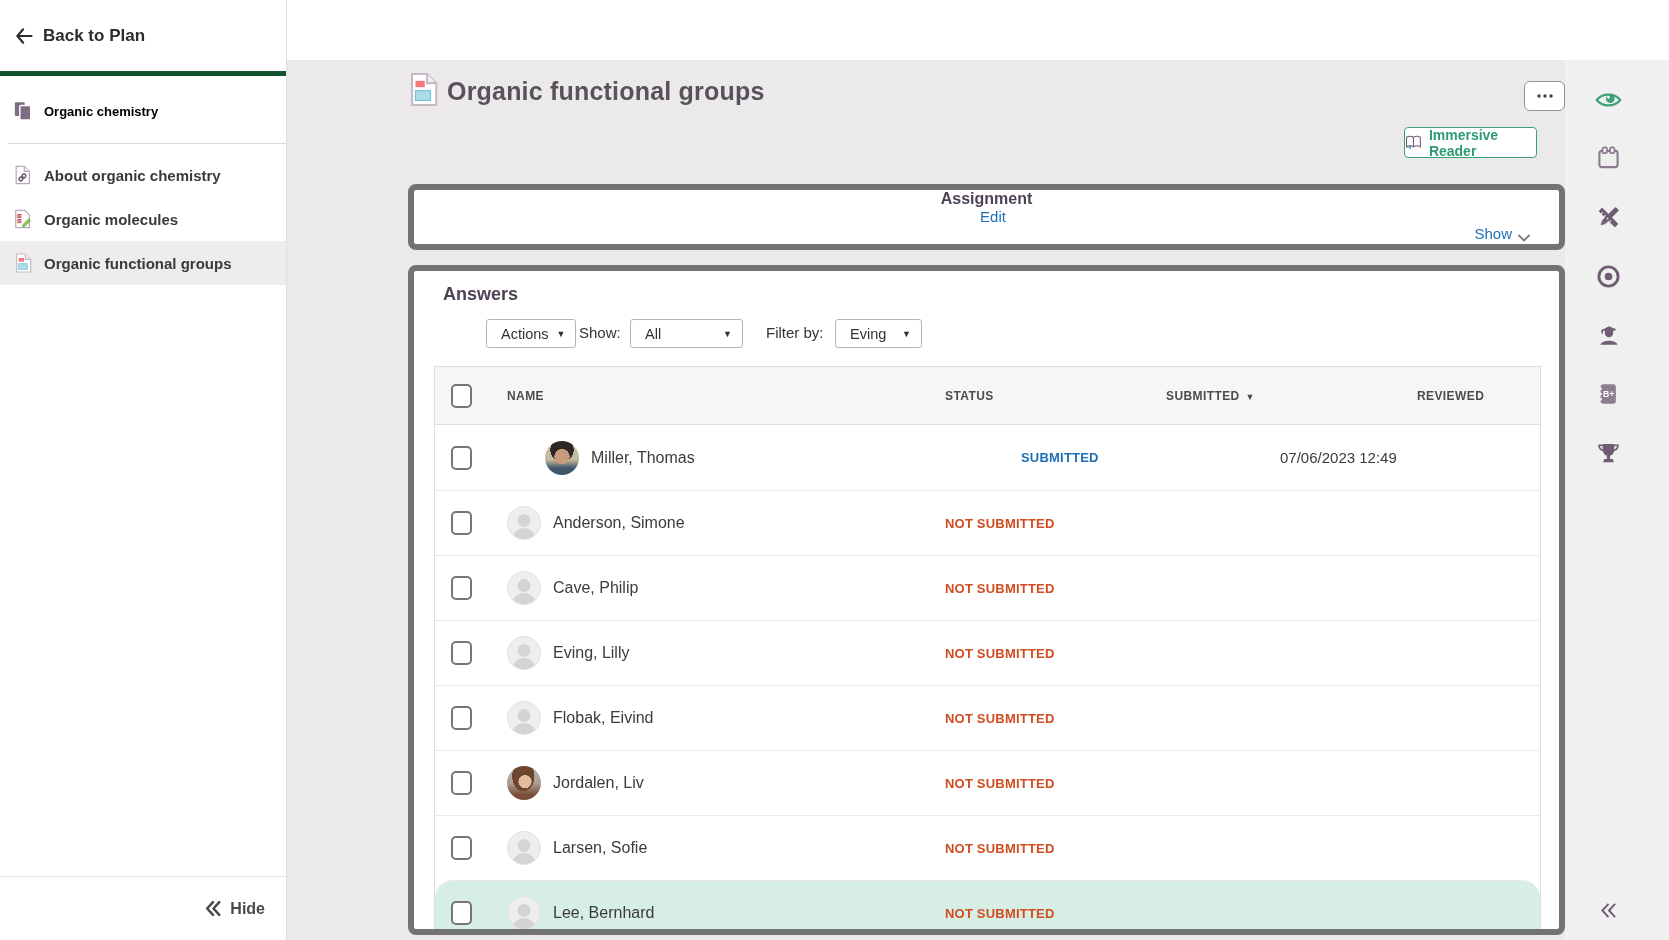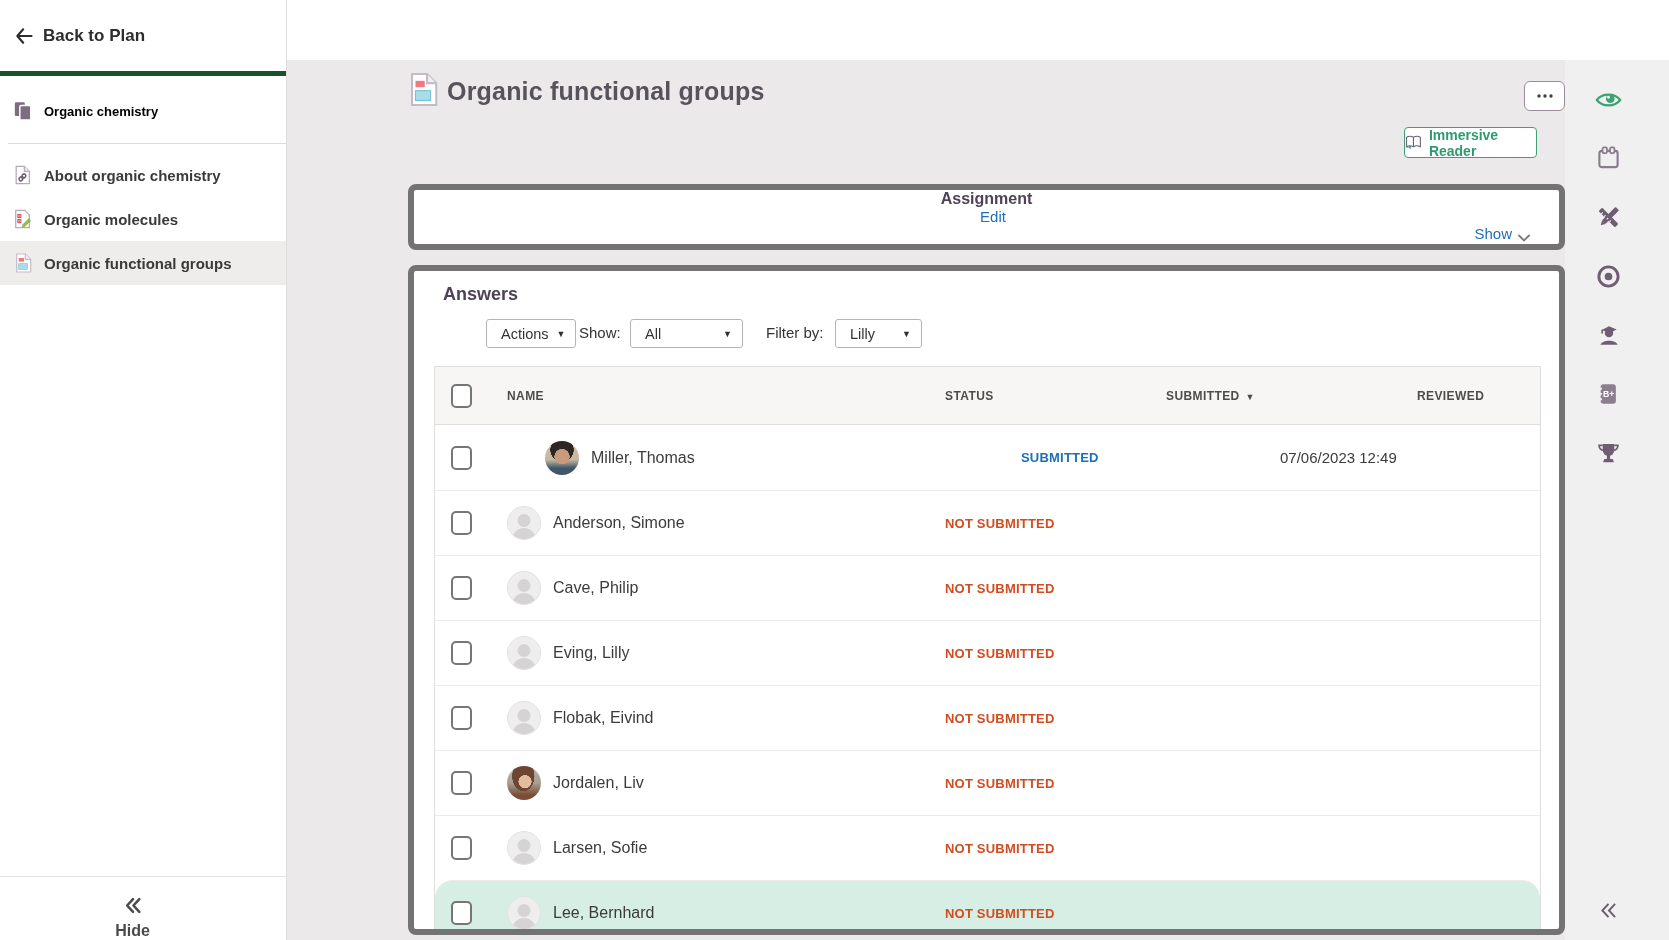--- a/index.html
+++ b/index.html
@@ -14,21 +14,21 @@
               border-bottom:5px solid #14532d; cursor:pointer; }
   .back-row .label { font-size:17px; font-weight:bold; color:#2d2d2d; }
   .course-row { margin-top:13px; height:44px; display:flex; align-items:center; padding-left:13px; gap:11px; }
   .course-row .label { font-size:13px; font-weight:600; color:#000000; }
   .sb-divider { border:none; border-top:1px solid #dcdada; margin:10px 0 0 8px; }
   .nav { margin-top:9px; }
   .nav-item { height:44px; display:flex; align-items:center; padding-left:13px; gap:11px; cursor:pointer; }
   .nav-item .label { font-size:15px; font-weight:600; color:#3a3a3a; }
   .nav-item.selected { background:#eeedec; }
   .sb-bottom { position:absolute; left:0; bottom:0; width:100%; border-top:1px solid #e3e1e1; height:64px;
-               display:flex; align-items:center; justify-content:flex-end; padding-right:21px; gap:8px; cursor:pointer;flex-direction:column; }
+               display:flex; align-items:center; justify-content:flex-end; padding-right:21px; gap:8px; cursor:pointer; }
   .sb-bottom .label { font-size:16px; font-weight:bold; color:#4a4a4a; }
   .icon-20 { width:20px; height:20px; flex:0 0 auto; }
 
   
   .top-strip { position:absolute; left:287px; top:0; width:1382px; height:60px; background:#fff; }
 
   
   .main { position:absolute; left:287px; top:60px; width:1278px; height:880px; background:#ebe9e9; }
   .page-title-icon { position:absolute; left:121px; top:12px; }
   .page-title { position:absolute; left:160px; top:17px; font-size:25px; color:#57525b; letter-spacing:.2px; }
@@ -216,21 +216,21 @@
           <span>Actions</span>
           <span class="dd-caret">▼</span>
         </div>
         <span class="ctl-label lbl-show">Show:</span>
         <div class="dd-btn dd-show">
           <span>All</span>
           <span class="dd-caret">▼</span>
         </div>
         <span class="ctl-label lbl-filter">Filter by:</span>
         <div class="dd-btn dd-filter">
-          <span>Lilly</span>
+          <span>Eving</span>
           <span class="dd-caret">▼</span>
         </div>
       </div>
 
       <div class="table">
         <div class="t-grid t-head">
           <div>
               <div class="checkbox"></div>
             </div>
           <div class="hcell hcell-name">NAME</div>

